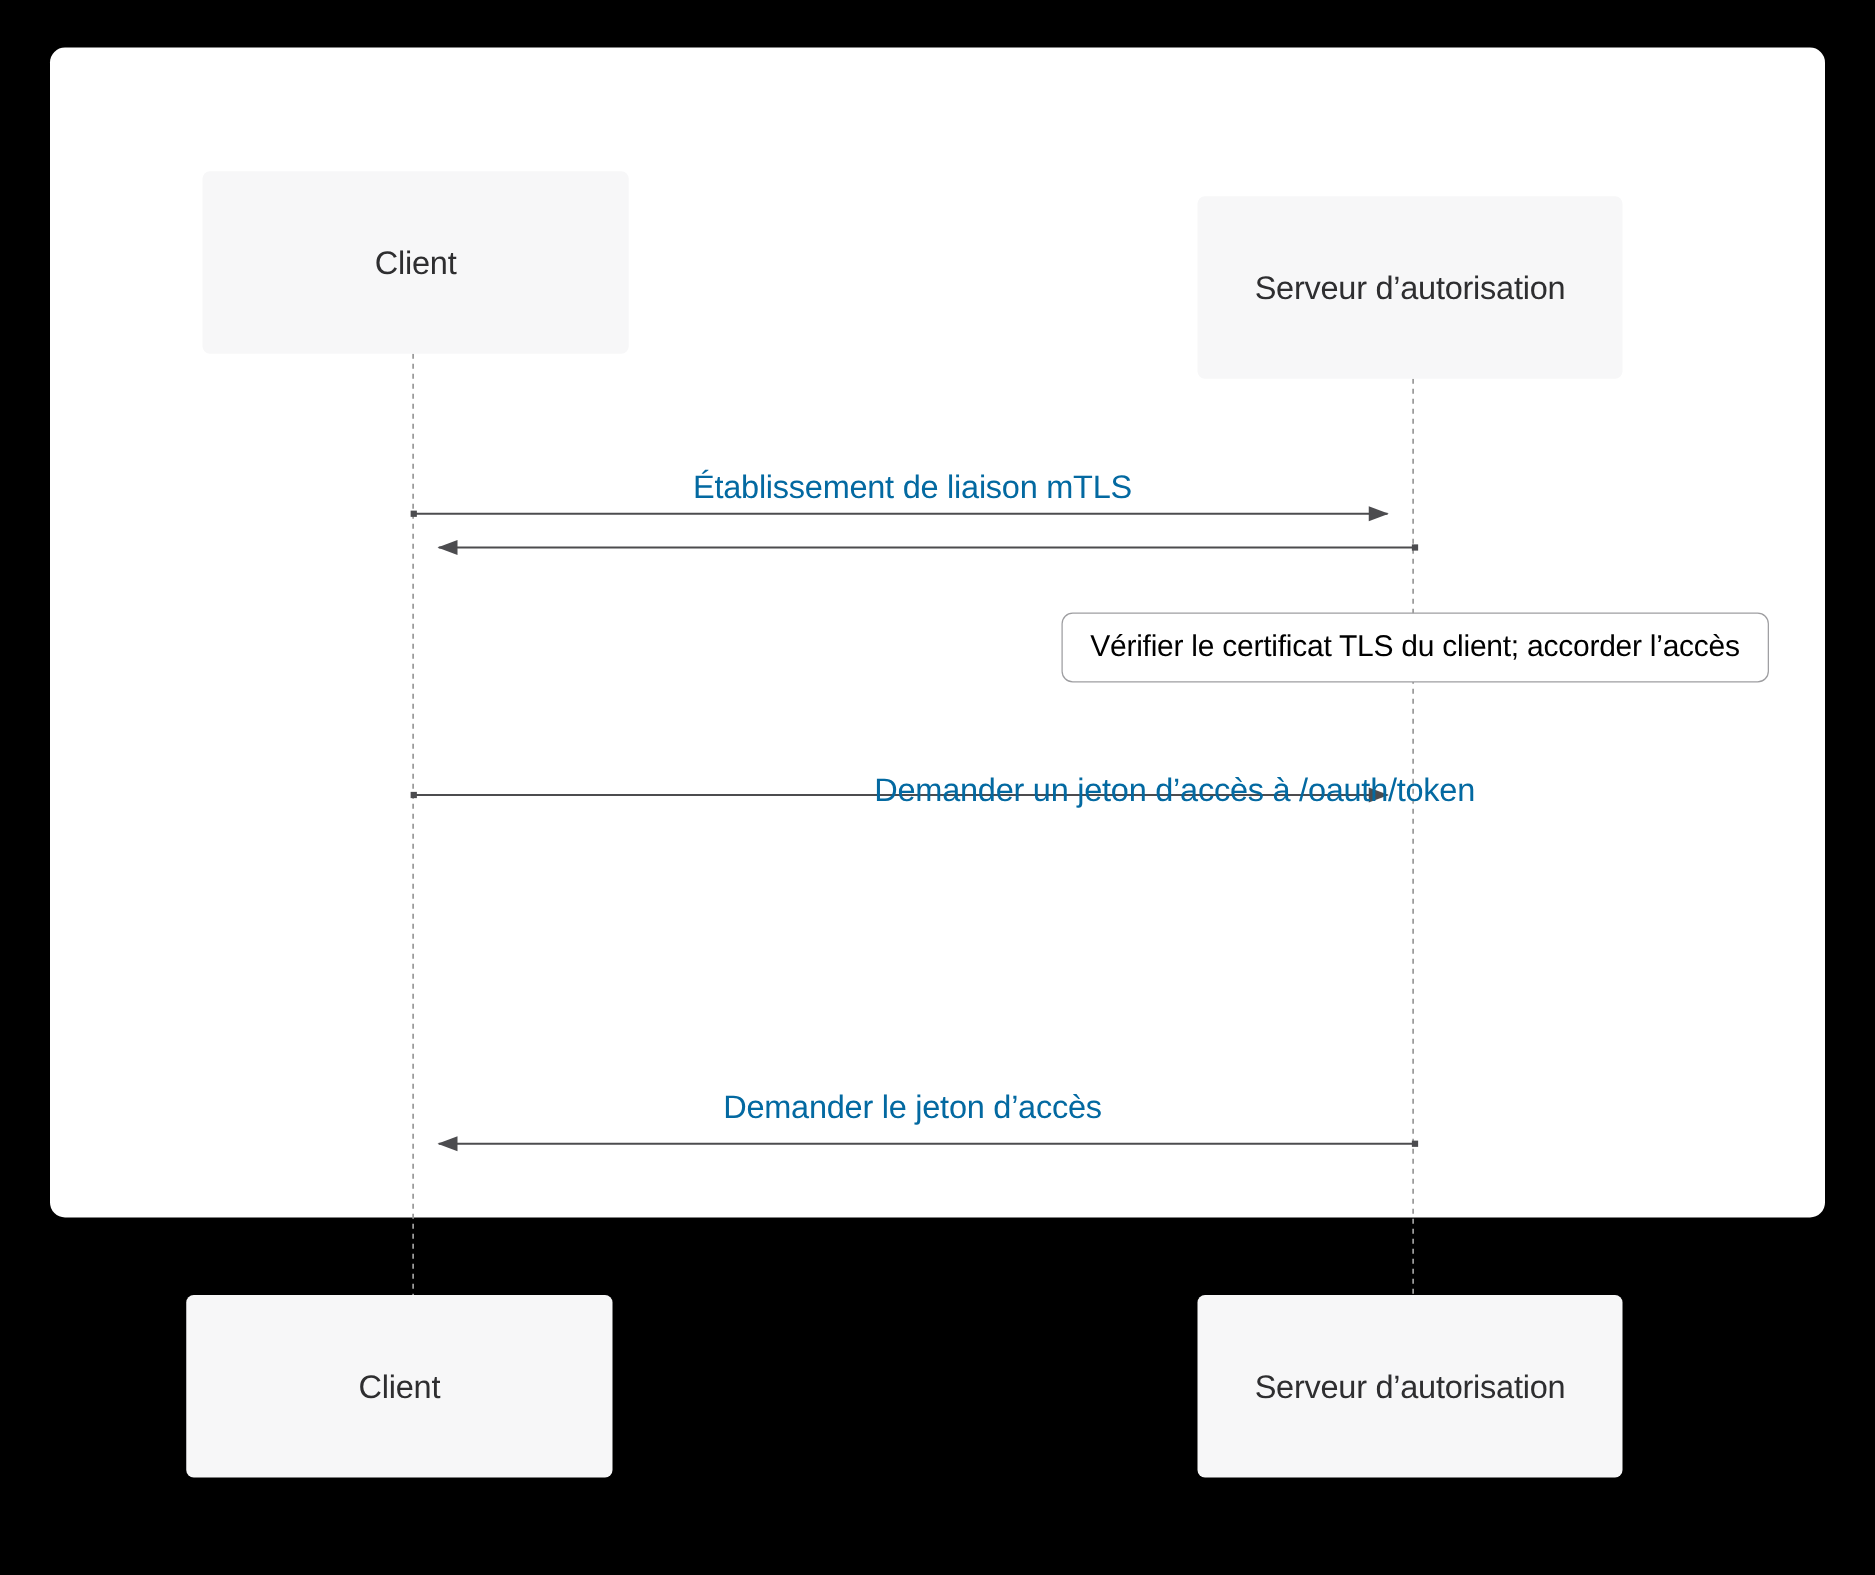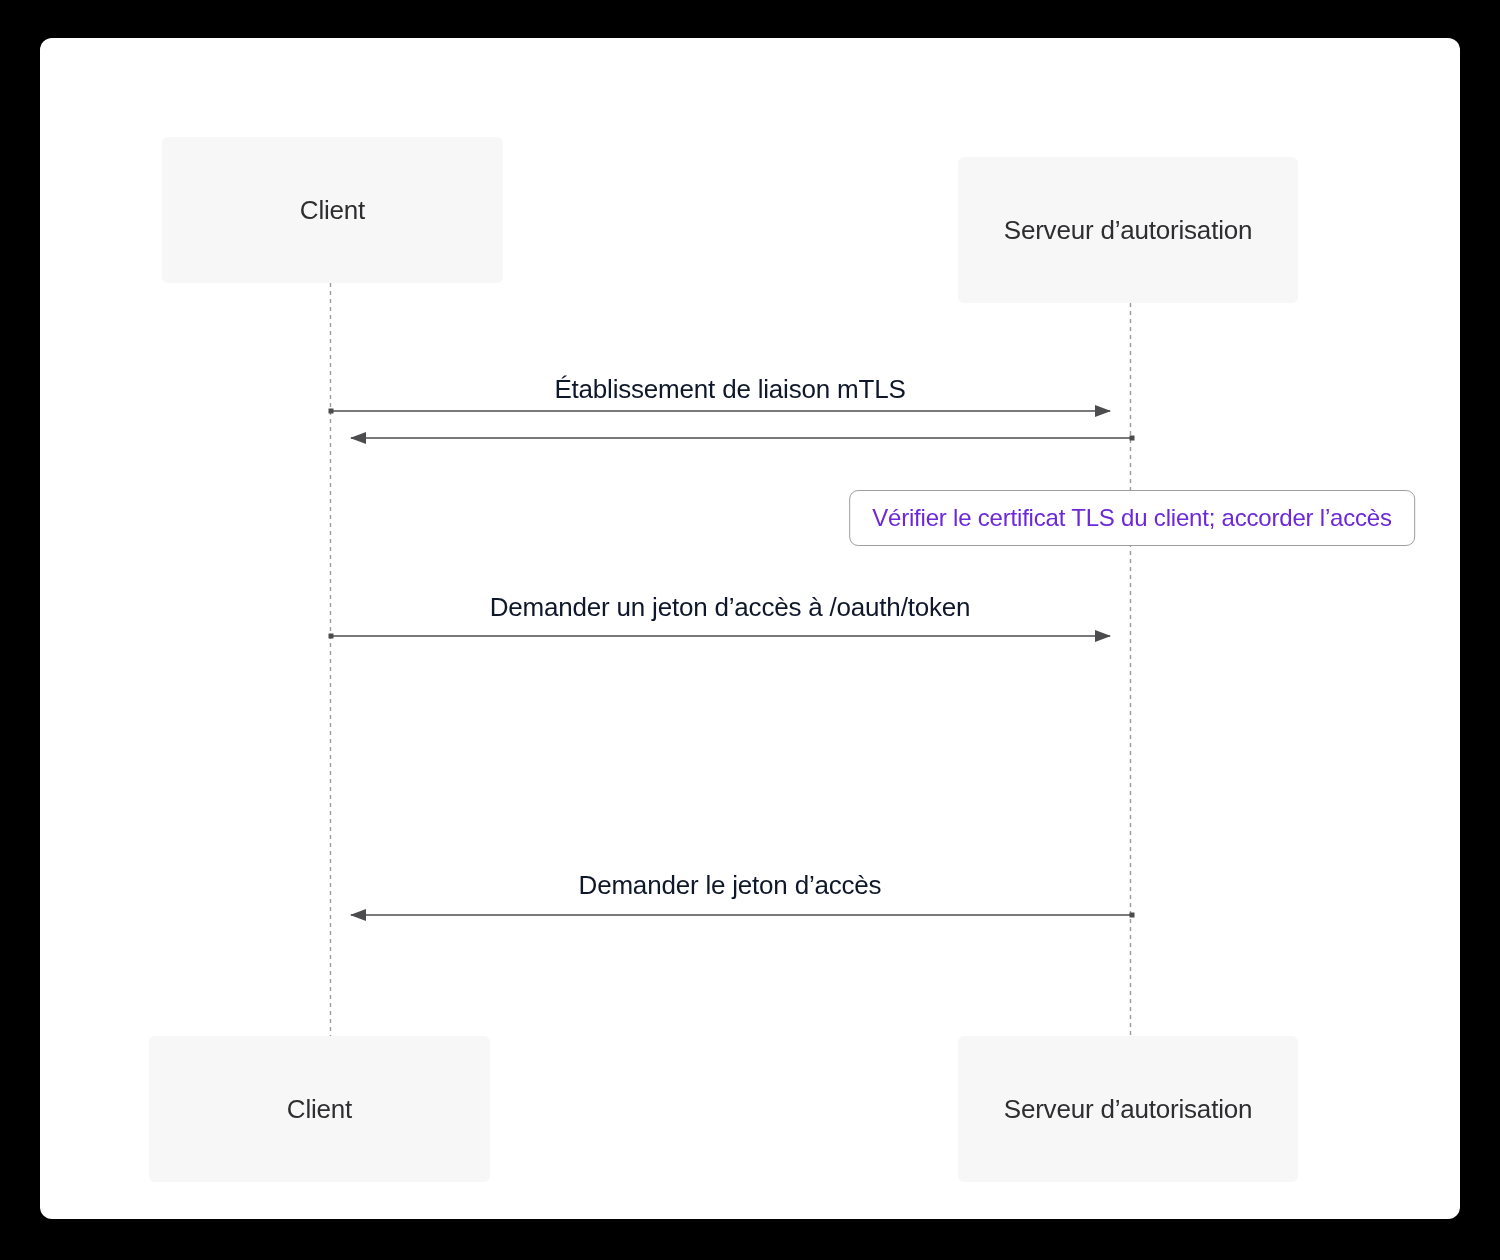--- a/index.html
+++ b/index.html
@@ -15,21 +15,21 @@
     position: relative;
     width: 1500px;
     height: 1260px;
     background: #000000;
   }
   .card {
     position: absolute;
     left: 40px;
     top: 38px;
     width: 1420px;
-    height: 1181px;
+    height: 936px;
     background: #ffffff;
     border-radius: 12px;
   }
   .actor-box {
     position: absolute;
     background: #f7f7f8;
     border-radius: 6px;
     display: flex;
     align-items: center;
     justify-content: center;
@@ -66,37 +66,37 @@
   }
   .origin-dot { fill: #4c4c4f; }
 
   .msg-label {
     position: absolute;
     left: 240px;
     width: 900px;
     text-align: center;
     font-size: 26px;
     line-height: 32px;
-    color: #0f172a;
+    color: #0369a1;
     letter-spacing: -0.2px;
     white-space: nowrap;
   }
   #msg-label-1 { top: 335px; }
-  #msg-label-2 { top: 553px; }
+  #msg-label-2 { top: 578px; text-align: right; }
   #msg-label-3 { top: 831px; }
 
   .note-box {
     position: absolute;
     transform: translateX(-50%);
     background: #ffffff;
     border: 1.4px solid #9e9ea1;
     border-radius: 9px;
     padding: 0 22px;
     font-size: 24px;
-    color: #6d28d9;
+    color: #000000;
     letter-spacing: -0.2px;
     white-space: nowrap;
     display: flex;
     align-items: center;
     justify-content: center;
   }
   #note-verify   { left: 1092px; top: 452px; height: 54px; }
   #note-generate { left: 1090px; top: 672px; height: 50px; }
 </style>
 </head>

